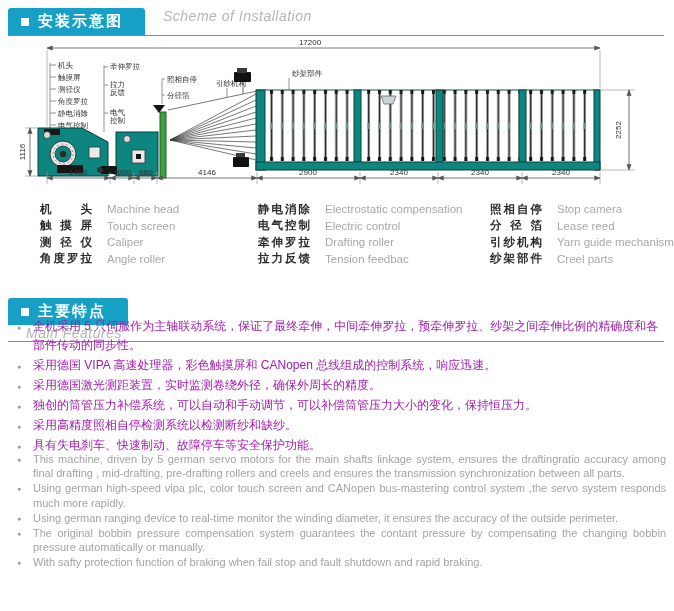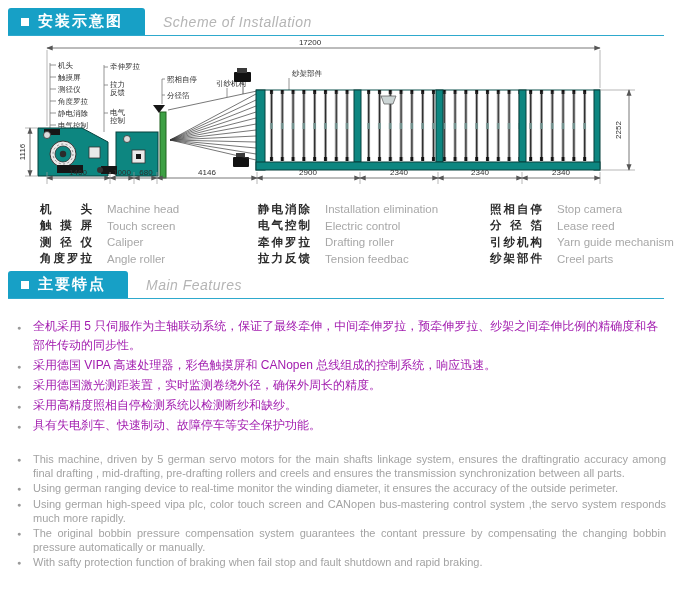--- a/index.html
+++ b/index.html
@@ -1,29 +1,29 @@
 <!DOCTYPE html>
 <html><head>
 <meta charset="utf-8">
 <style>
   * { margin:0; padding:0; box-sizing:border-box; }
   html,body { background:#fff; }
   body { font-family:"Liberation Sans", sans-serif; }
   .page { position:relative; width:674px; height:611px; background:#fff; overflow:hidden; }
 
   
-  .hdr { position:absolute; left:8px; width:656px; display:flex; align-items:center;
+  .hdr { position:absolute; left:8px; width:656px; display:flex; align-items:flex-start;
          border-bottom:1px solid #2ea9cd; }
   .hdr .badge { display:inline-flex; align-items:center; gap:9px; background:#17a0c6;
                 color:#fff; font-weight:bold; font-size:15px; letter-spacing:2px;
                 padding:4px 22px 4px 13px; border-radius:3px 3px 0 0; }
   .hdr .sq { width:8px; height:8px; background:#ffffff; display:inline-block; }
   .hdr .en { margin-left:18px; color:#b5b5b5; font-size:14px; letter-spacing:0.5px;font-style:italic; }
   #hdr1 { top:8px; }
-  #hdr2 { top:271px; }
+  #hdr2 { top:298px;flex-direction:column; }
 
   
   #diag { position:absolute; top:36px; left:0; width:674px; height:168px; }
   #diag text { font-family:"Liberation Sans", sans-serif; fill:#2e2e2e; }
   .dim { stroke:#6a6a6a; stroke-width:0.9; }
   .ext { stroke:#9a9a9a; stroke-width:0.7; }
   .lbl { font-size:7.5px; }
   .num { font-size:8px; fill:#333; }
   .teal { fill:#0d8680; stroke:#06413d; stroke-width:1; }
 
@@ -242,21 +242,21 @@
           <span class="en">Caliper</span>
         </div>
       <div class="row">
           <span class="zh">角度罗拉</span>
           <span class="en">Angle roller</span>
         </div>
     </div>
     <div class="col">
       <div class="row">
           <span class="zh">静电消除</span>
-          <span class="en">Installation elimination</span>
+          <span class="en">Electrostatic compensation</span>
         </div>
       <div class="row">
           <span class="zh">电气控制</span>
           <span class="en">Electric control</span>
         </div>
       <div class="row">
           <span class="zh">牵伸罗拉</span>
           <span class="en">Drafting roller</span>
         </div>
       <div class="row">
@@ -289,25 +289,26 @@
       <span class="sq"></span>
       <span>主要特点</span>
     </span>
     <span class="en">Main Features</span>
   </div>
 
   <ul class="feat" id="feat-zh">
     <li>全机采用 5 只伺服作为主轴联动系统，保证了最终牵伸，中间牵伸罗拉，预牵伸罗拉、纱架之间牵伸比例的精确度和各部件传动的同步性。</li>
     <li>采用德国 VIPA 高速处理器，彩色触摸屏和 CANopen 总线组成的控制系统，响应迅速。</li>
     <li>采用德国激光测距装置，实时监测卷绕外径，确保外周长的精度。</li>
+    <li>独创的筒管压力补偿系统，可以自动和手动调节，可以补偿筒管压力大小的变化，保持恒压力。</li>
     <li>采用高精度照相自停检测系统以检测断纱和缺纱。</li>
     <li>具有失电刹车、快速制动、故障停车等安全保护功能。</li>
   </ul>
 
   <ul class="feat" id="feat-en">
     <li>This machine, driven by 5 german servo motors for the main shafts linkage system, ensures the draftingratio accuracy among final drafting , mid-drafting, pre-drafting rollers and creels and ensures the transmission synchronization between all parts.</li>
+    <li>Using german high-speed vipa plc, color touch screen and CANopen bus-mastering control system ,the servo system responds much more rapidly.</li>
     <li>Using german ranging device to real-time monitor the winding diameter, it ensures the accuracy of the outside perimeter.</li>
-    <li>Using german high-speed vipa plc, color touch screen and CANopen bus-mastering control system ,the servo system responds much more rapidly.</li>
     <li>The original bobbin pressure compensation system guarantees the contant pressure by compensating the changing bobbin pressure automatically or manually.</li>
     <li>With safty protection function of braking when fail stop and fault shutdown and rapid braking.</li>
   </ul>
 
 </div>
 
 </body></html>

